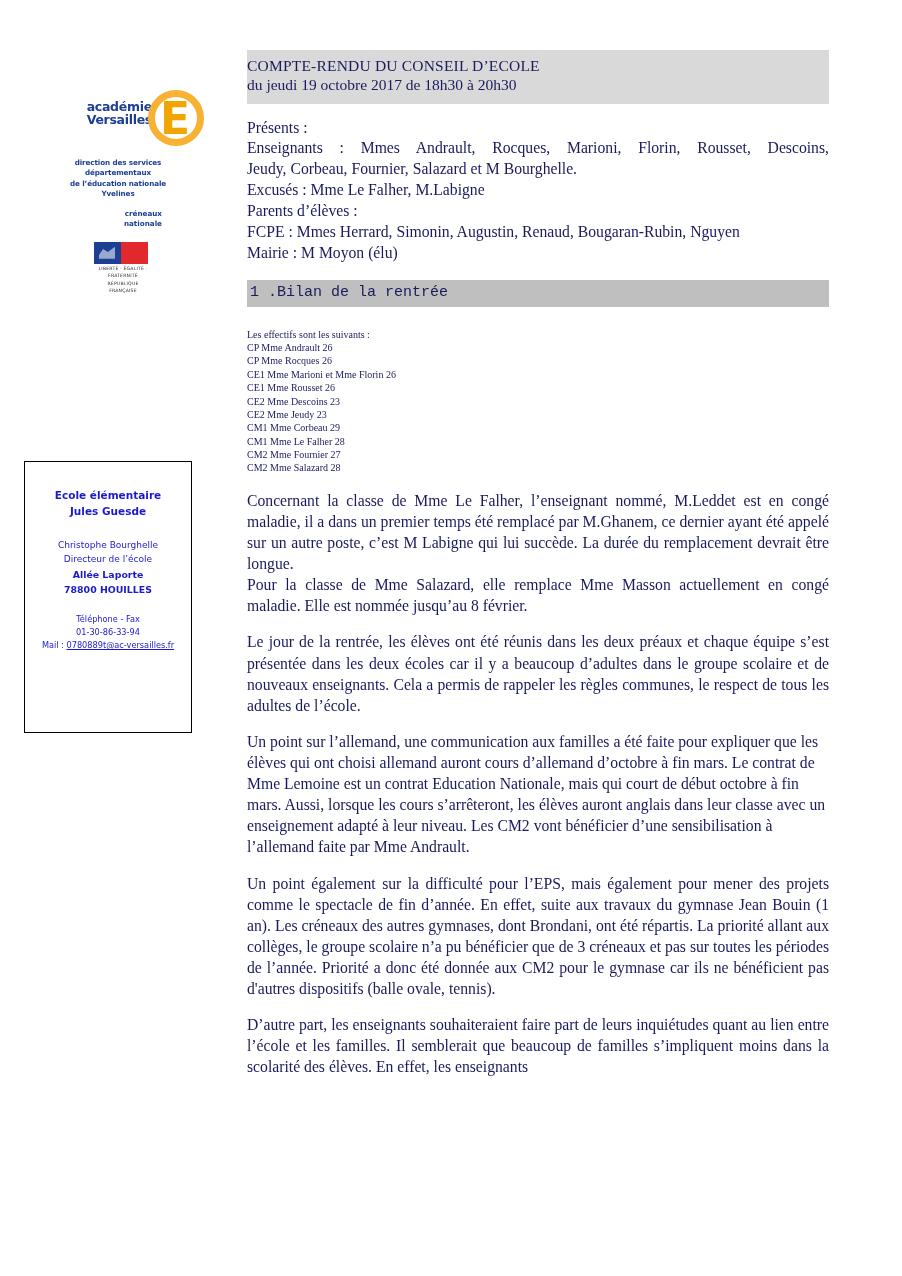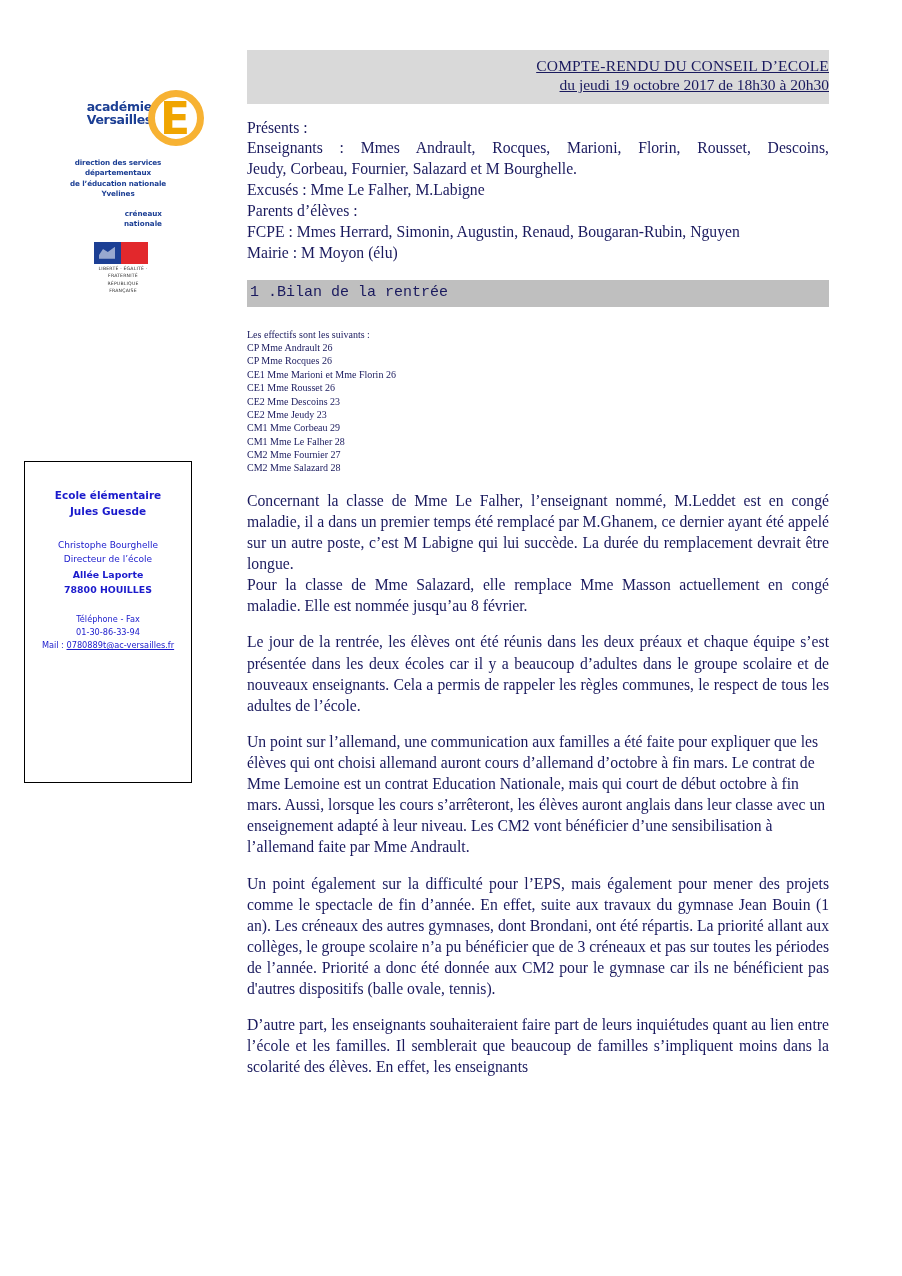--- a/index.html
+++ b/index.html
@@ -129,21 +129,21 @@
     letter-spacing: 0.2px;
     text-align: center;
   }
 
   
   .school-box {
     position: absolute;
     left: 24px;
     top: 461px;
     width: 168px;
-    height: 322px;
+    height: 272px;
     border: 1px solid #000000;
     box-sizing: border-box;
     text-align: center;
     font-family: "DejaVu Sans", "Liberation Sans", sans-serif;
     color: #1a1acc;
   }
   .school-box .sb-inner { padding-top: 26px; }
   .sb-title {
     font-size: 10.5px;
     font-weight: bold;
@@ -171,22 +171,21 @@
   .doc {
     position: absolute;
     left: 247px;
     top: 0;
     width: 582px;
   }
   .title-band {
     margin-top: 50px;
     background: #d9d9d9;
     padding: 6px 0 8px 0;
-    text-align: right;
-    text-decoration: underline;
+    text-align: left;
   }
   .title-line1 {
     font-size: 15.5px;
     line-height: 1.25;
     letter-spacing: 0.2px;
     color: #1a1a5e;
   }
   .title-line2 {
     font-size: 15.5px;
     line-height: 1.3;

